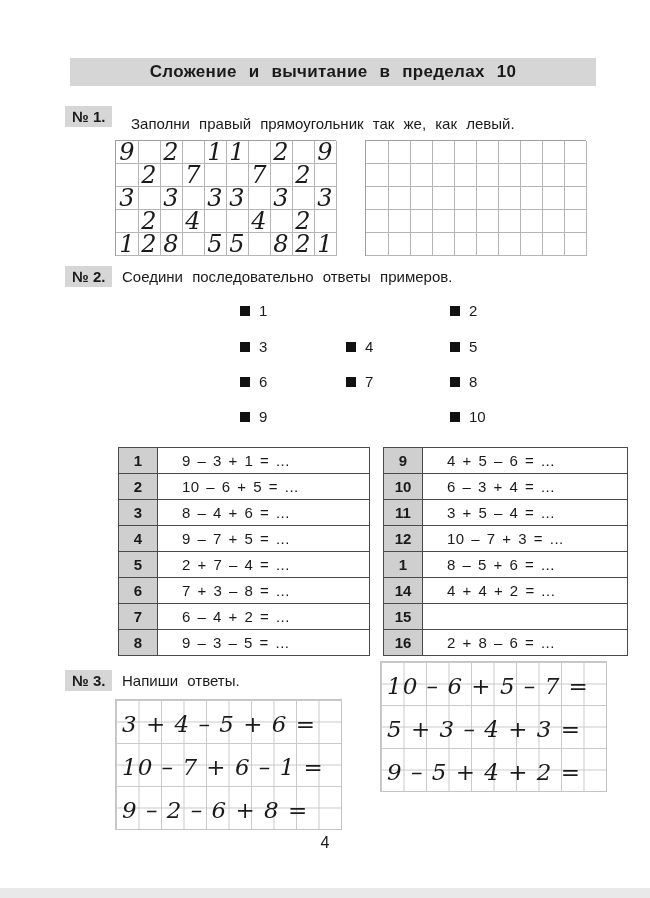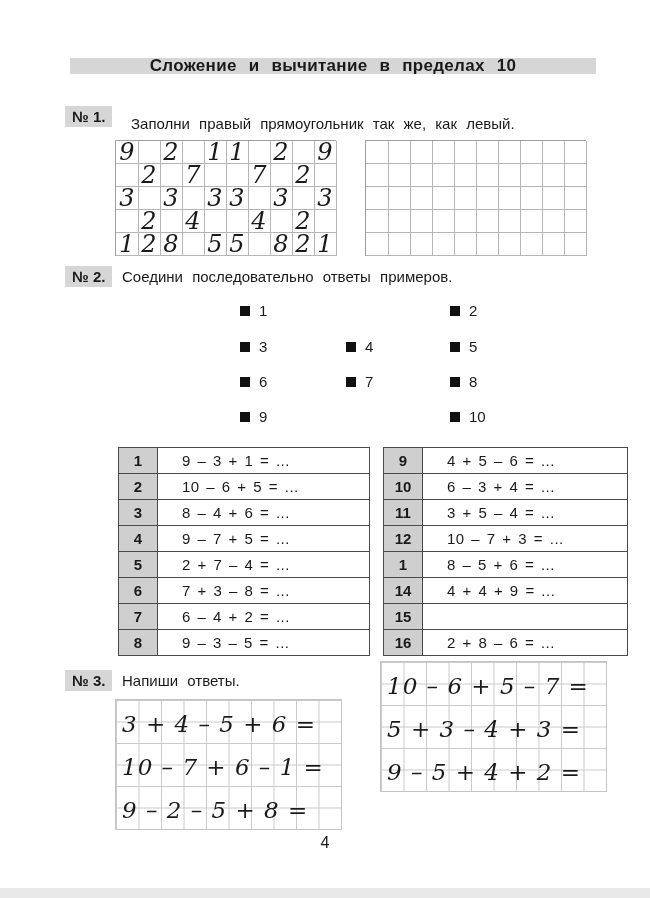--- a/index.html
+++ b/index.html
@@ -2,21 +2,21 @@
 <html><head>
 <meta charset="utf-8">
 <style>
   html,body{margin:0;padding:0;}
   body{
     width:650px;height:898px;position:relative;background:#ffffff;
     font-family:"Liberation Sans", sans-serif;color:#1a1a1a;overflow:hidden;
   }
   
   .header-bar{
-    position:absolute;left:70px;top:58px;width:526px;height:16px;
+    position:absolute;left:70px;top:58px;width:526px;height:28px;
     background:#d6d6d6;display:flex;align-items:center;justify-content:center;
     font-weight:bold;font-size:17px;word-spacing:7px;letter-spacing:.3px;
   }
   
   .task-label{
     position:absolute;left:65px;background:#d6d6d6;font-weight:bold;
     font-size:15px;padding:2px 7px;white-space:nowrap;
   }
   .instruction{
     position:absolute;left:122px;font-size:15px;word-spacing:5px;white-space:nowrap;
@@ -340,38 +340,38 @@
     <div class="trow">
       <div class="tnum">12</div>
       <div class="texpr">10 – 7 + 3 = ...</div>
     </div>
     <div class="trow">
       <div class="tnum">1</div>
       <div class="texpr">8 – 5 + 6 = ...</div>
     </div>
     <div class="trow">
       <div class="tnum">14</div>
-      <div class="texpr">4 + 4 + 9 = ...</div>
+      <div class="texpr">4 + 4 + 2 = ...</div>
     </div>
     <div class="trow">
       <div class="tnum">15</div>
     </div>
     <div class="trow">
       <div class="tnum">16</div>
       <div class="texpr">2 + 8 – 6 = ...</div>
     </div>
   </div>
 
 <div class="task-label lbl3">№ 3.</div>
 <div class="instruction ins3">Напиши ответы.</div>
 
 <div class="paper paper-left">
   <div class="hwline row-a">3 + 4 – 5 + 6 =</div>
   <div class="hwline row-b">10 – 7 + 6 – 1 =</div>
-  <div class="hwline row-c">9 – 2 – 5 + 8 =</div>
+  <div class="hwline row-c">9 – 2 – 6 + 8 =</div>
 </div>
 <div class="paper paper-right">
   <div class="hwline row-a">10 – 6 + 5 – 7 =</div>
   <div class="hwline row-b">5 + 3 – 4 + 3 =</div>
   <div class="hwline row-c">9 – 5 + 4 + 2 =</div>
 </div>
 
 <div class="page-number">4</div>
 <div class="bottom-strip"></div>
 

